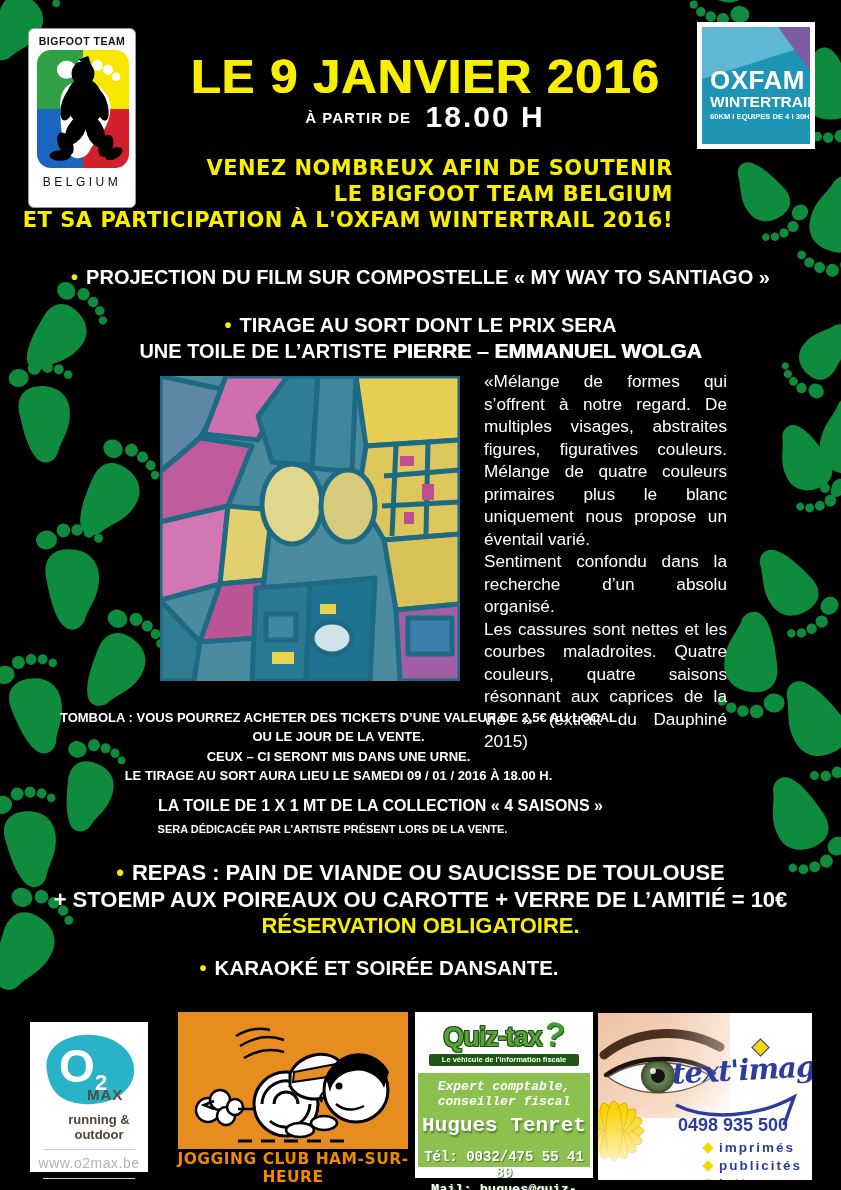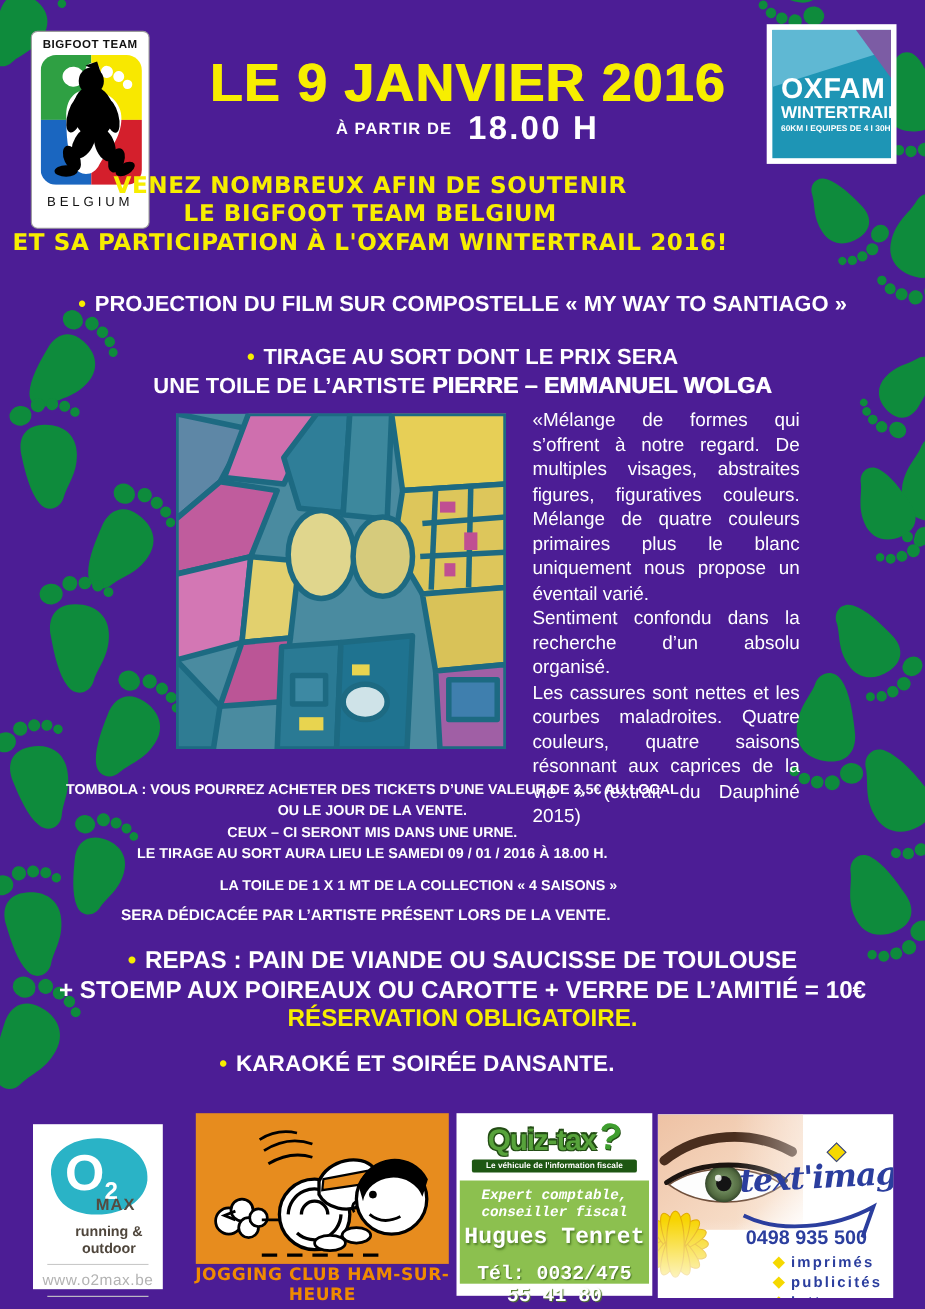--- a/index.html
+++ b/index.html
@@ -15,37 +15,37 @@
     border-radius:6px;box-sizing:border-box;padding:6px 8px;}
   .bigfoot-top{font-size:10.5px;font-weight:bold;letter-spacing:.5px;text-align:center;color:#111;}
   .bigfoot-bottom{font-size:12px;font-weight:normal;letter-spacing:3.5px;text-align:center;color:#111;margin-top:3px;}
   .event-title{left:140px;top:48px;width:570px;font-size:49px;font-weight:bold;
     text-shadow:1px 0 0 #f7ee00;letter-spacing:1px;}
   .event-time{left:140px;top:100px;width:570px;}
   .time-prefix{font-size:15px;font-weight:bold;letter-spacing:1px;vertical-align:4px;}
   .time-value{font-size:30px;font-weight:bold;letter-spacing:2px;margin-left:10px;}
   .oxfam-card{left:697px;top:22px;width:118px;height:127px;background:#fff;padding:5px;box-sizing:border-box;}
   .comic{font-family:"DejaVu Sans",sans-serif;font-weight:bold;}
-  .appeal{left:0;top:155px;width:673px;font-size:21px;line-height:26px;letter-spacing:.5px;}
+  .appeal{left:0;top:155px;width:673px;font-size:21px;line-height:26px;letter-spacing:.5px;text-align:right;}
 
   .bullet-line{left:0;width:841px;font-size:20px;font-weight:bold;color:#fff;margin-top:10px;}
   .bullet-dot{color:#f7ee00;margin-right:8px;}
   .film-line{top:256px;}
   .tirage1{top:304px;}
   .tirage2{top:329px;font-size:20px;}
   .artist{font-size:21px;text-shadow:.7px 0 0 #fff;margin-left:6px;}
 
   .painting{left:160px;top:376px;width:300px;height:305px;}
   .quote{left:484px;top:370px;width:243px;color:#fff;font-size:17.2px;line-height:22.5px;
     text-align:justify;font-family:"Liberation Sans",sans-serif;}
   .quote p{margin:0;}
 
   .tombola{top:708px;left:0;width:677px;font-size:13px;font-weight:bold;line-height:19.3px;}
-  .toile1{top:797px;left:0;width:761px;font-size:13px;font-weight:bold;}
-  .toile2{top:823px;left:0;width:665px;font-size:14px;font-weight:bold;}
+  .toile1{top:797px;left:0;width:761px;font-size:16px;font-weight:bold;}
+  .toile2{top:823px;left:0;width:665px;font-size:11px;font-weight:bold;}
   .repas{top:860px;left:0;width:841px;font-size:22px;font-weight:bold;line-height:26.5px;}
   .karaoke{top:956px;left:0;width:758px;font-size:20.5px;font-weight:bold;}
 
   
   .o2-card{left:30px;top:1022px;width:118px;height:150px;background:#fff;}
   .o2-tag{margin-top:2px;text-align:center;font-size:13px;font-weight:bold;color:#4f463c;padding-left:20px;}
   .o2-rule{width:92px;margin:7px auto 0;border-top:1px solid #c9c9c9;}
   .o2-url{margin-top:5px;text-align:center;font-size:14px;color:#b3b3b3;letter-spacing:.5px;}
   .jog-box{left:178px;top:1012px;width:230px;height:137px;background:#e78c1e;}
   .jog-caption{left:170px;top:1150px;width:246px;text-align:center;color:#ef8a00;
@@ -54,37 +54,37 @@
   .quiz-top{position:relative;height:58px;background:#fff;text-align:center;}
   .quiz-brand{font-size:27px;font-weight:bold;color:#57a33b;letter-spacing:-1px;
     text-shadow:1px 1px 0 #234d15,-1px -1px 0 #234d15,1px -1px 0 #234d15,-1px 1px 0 #234d15;}
   .quiz-q{font-size:34px;font-weight:bold;color:#3f9e2f;display:inline-block;transform:rotate(8deg);
     text-shadow:1px 1px 0 #234d15;margin-left:2px;}
   .quiz-strap{width:150px;margin:0 auto;background:#1e5713;color:#fff;font-size:7.5px;font-weight:bold;
     line-height:12px;height:12px;border-radius:2px;text-align:center;}
   .quiz-body{height:88px;background:#8cc04f;text-align:center;color:#fff;padding-top:6px;font-family:Liberation Mono, monospace;}
   .quiz-sub{font-size:13px;font-style:italic;font-weight:bold;}
   .quiz-name{font-size:21px;font-weight:bold;margin-top:5px;text-shadow:1px 2px 2px #4e7a26;}
-  .quiz-tel{font-size:18px;font-weight:bold;margin-top:12px;text-shadow:1px 1px 1px #4e7a26;}
+  .quiz-tel{font-size:14px;font-weight:bold;margin-top:12px;text-shadow:1px 1px 1px #4e7a26;}
   .quiz-mail{font-size:13.5px;font-weight:bold;margin-top:1px;text-shadow:1px 1px 1px #4e7a26;}
   .ti-card{left:598px;top:1013px;width:214px;height:167px;background:#fff;overflow:hidden;}
   .ti-brand{position:absolute;left:74px;top:40px;font-family:"DejaVu Serif",serif;font-style:italic;
     font-weight:bold;font-size:29px;color:#2b3e9e;transform:rotate(-3deg);letter-spacing:-1px;}
   .ti-diamond{position:absolute;width:11px;height:11px;background:#f5d800;border:1.5px solid #2b3e9e;
     transform:rotate(45deg);left:156px;top:28px;}
   .ti-phone{position:absolute;left:80px;top:102px;font-size:18px;font-weight:bold;color:#2b3e9e;}
   .ti-list{position:absolute;left:106px;top:126px;}
   .ti-item{font-size:13.5px;font-weight:bold;color:#2b3e9e;letter-spacing:2px;line-height:18px;}
   .ti-bullet{display:inline-block;width:8px;height:8px;background:#f5d800;transform:rotate(45deg);
     margin-right:7px;}
 </style>
 </head>
 <body>
 
-<div class="poster" style="background: #4c1d95;">
+<div class="poster" style="background: #000000;">
 
   <svg class="abs" width="841" height="1190" viewBox="0 0 841 1190" style="left:0;top:0">
     <defs>
       <g id="fp">
         <ellipse cx="16" cy="15" rx="10" ry="9"></ellipse>
         <circle cx="33" cy="7.5" r="6.5"></circle>
         <circle cx="46" cy="8.5" r="5.5"></circle>
         <circle cx="57" cy="12" r="5"></circle>
         <circle cx="65.5" cy="18.5" r="4.3"></circle>
         <path d="M12,52 C10,34 20,24 36,26 C54,28 64,40 62,56 C60,74 50,82 45,93 C41,104 28,106 22,96 C15,85 13,66 12,52 Z"></path>

